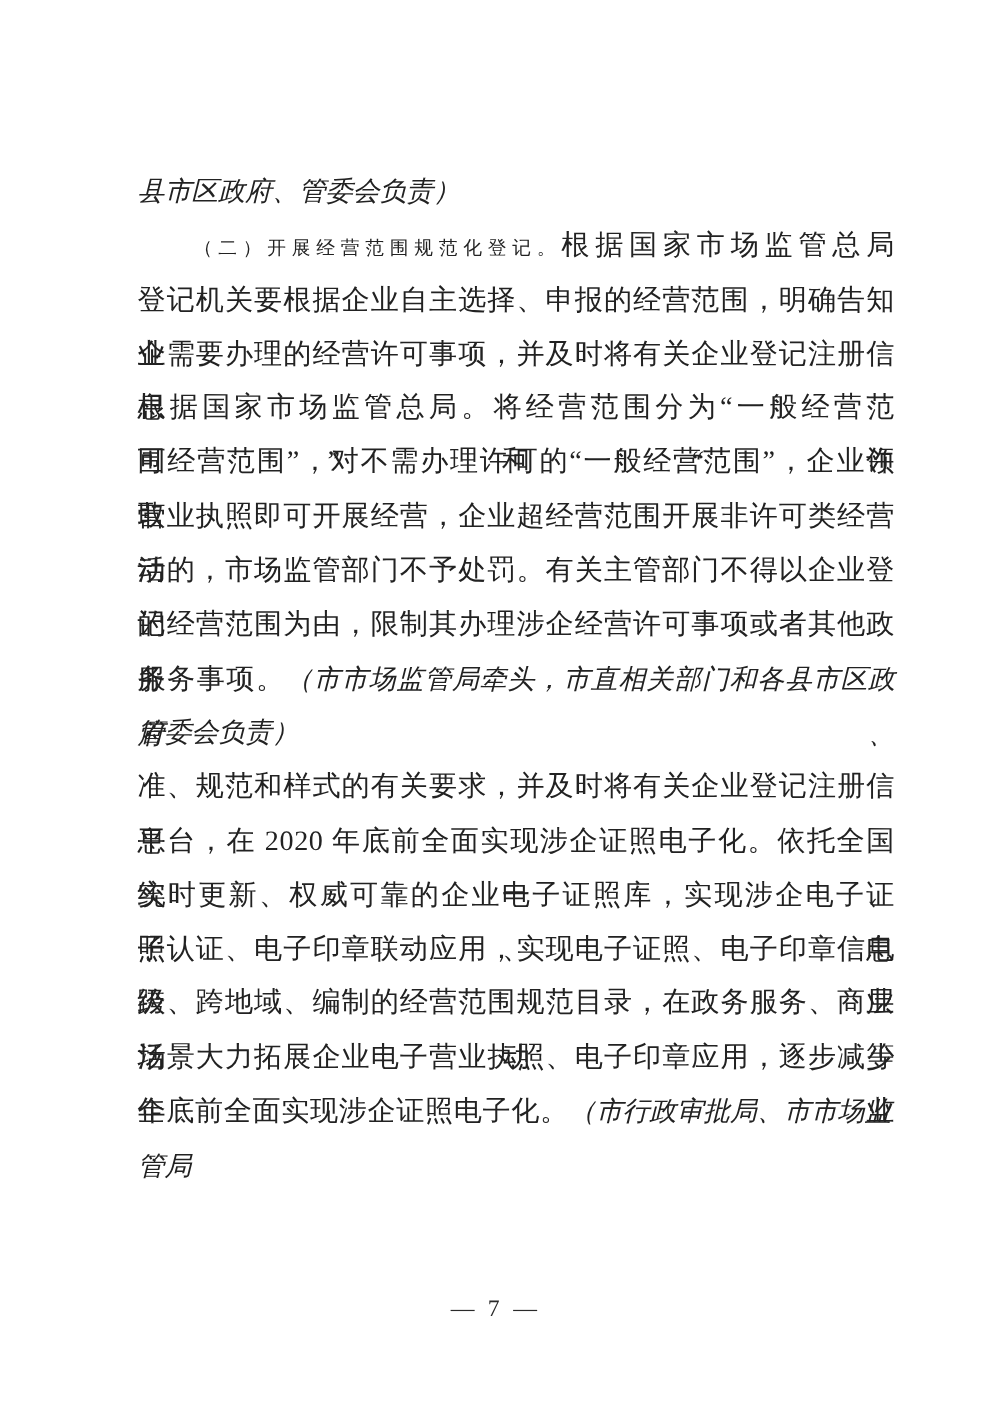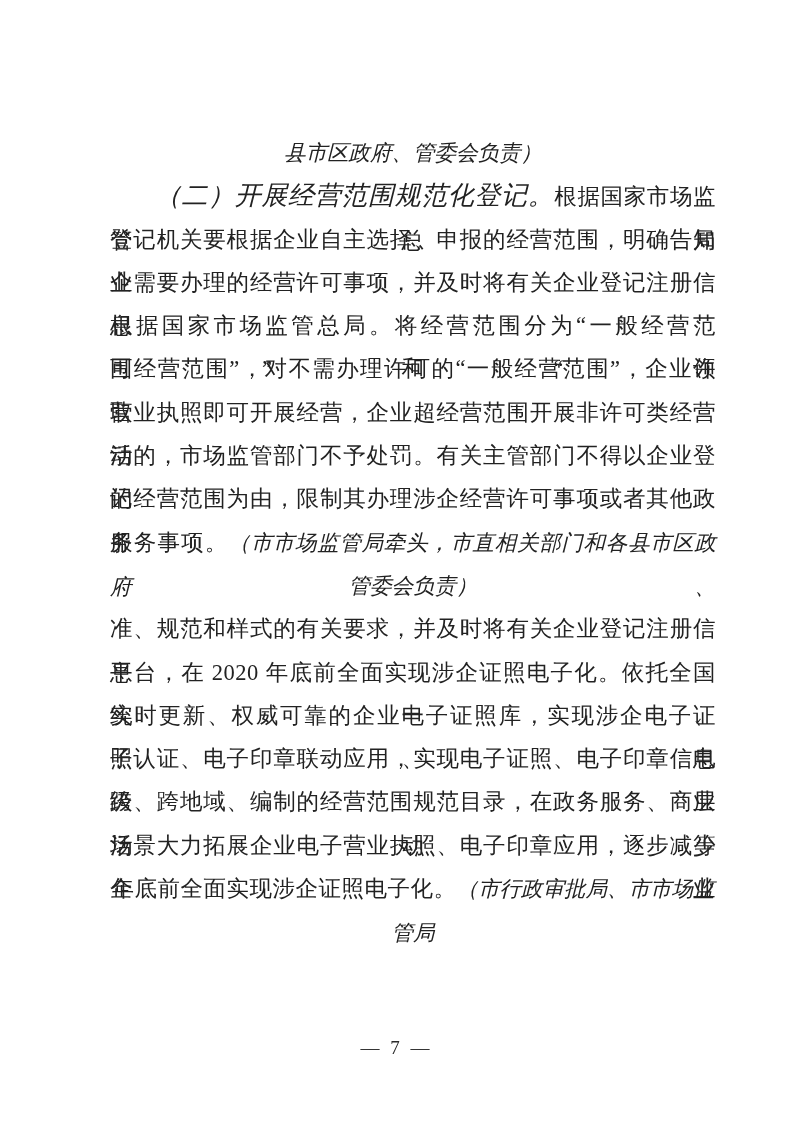--- a/index.html
+++ b/index.html
@@ -21,38 +21,36 @@
     left: 110px;
     top: 131px;
     width: 606px;
   }
   .line {
     height: 43.3px;
     line-height: 43.3px;
     font-size: 22.5px;
     letter-spacing: 0.5px;
     white-space: normal;
-    text-align: center;
   }
   .line.justify {
     text-align: justify;
     text-align-last: justify;
   }
   .line.indent {
     text-indent: 45px;
   }
   .seg { display: inline; }
   .seg.kaiti {
     font-style: italic;
     font-size: 21.5px;
     letter-spacing: 0px;
   }
   .seg.kaiti-heading {
-    font-style: italic;
-    font-size: 26px;
+    font-size: 15px;
   }
   .seg.fangsong {
     font-style: normal;
   }
   .page-number {
     position: absolute;
     top: 1034px;
     left: 0;
     width: 100%;
     text-align: center;

